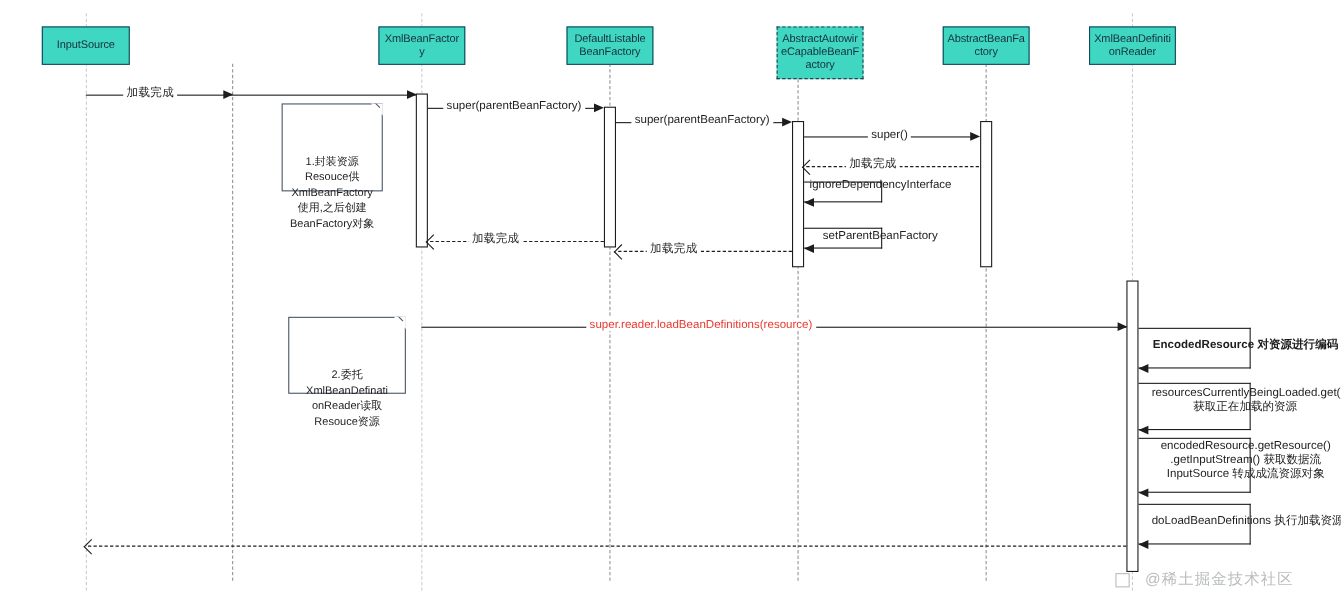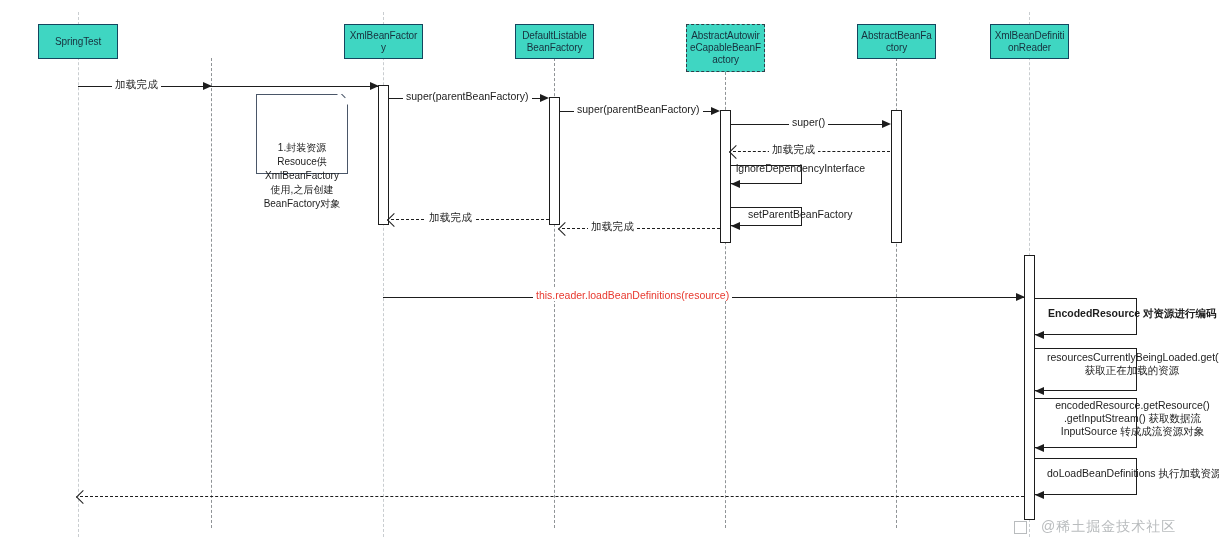--- a/index.html
+++ b/index.html
@@ -27,20 +27,21 @@
     text-align:center;
     color:#17303d;
     font-size:10px;
     line-height:12px;
     padding:2px 3px;
     word-break:break-all;
     letter-spacing:-0.1px;
   }
   .participant.highlight{
     border:1.6px dashed #2f3f4a;
+    margin-left:20px;
   }
 
   
   .lifeline{
     position:absolute;
     width:0;
     border-left:1px dashed #8f9396;
   }
   .lifeline.pale{ border-left-color:#c9cdd0; }
 
@@ -175,21 +176,21 @@
 
   <div class="lifeline pale" style="left:78px;  top:12px; height:525px;"></div>
   <div class="lifeline" style="left:211px; top:58px; height:470px;"></div>
   <div class="lifeline pale" style="left:383px; top:12px; height:525px;"></div>
   <div class="lifeline" style="left:554px; top:58px; height:470px;"></div>
   <div class="lifeline" style="left:725px; top:72px; height:456px;"></div>
   <div class="lifeline" style="left:896px; top:58px; height:470px;"></div>
   <div class="lifeline pale" style="left:1029px;top:12px; height:525px;"></div>
 
   <div class="participant" style="left:38px; top:24px; width:80px; height:35px;">
-    <span>SpringTest</span>
+    <span>InputSource</span>
   </div>
 
 
   <div class="participant" style="left:344px; top:24px; width:79px; height:35px;">
     <span>XmlBeanFactory</span>
   </div>
 
   <div class="participant" style="left:515px; top:24px; width:79px; height:35px;">
     <span>DefaultListableBeanFactory</span>
   </div>
@@ -245,21 +246,21 @@
   <div class="msg dashed" style="left:562px; top:228px; width:158px;"></div>
   <div class="arrowhead ah-left-open" style="left:560px; top:223.5px;"></div>
   <div class="msg-label cn" style="left:588px; top:220px;">加载完成</div>
 
   <div class="msg dashed" style="left:391px; top:219px; width:158px;"></div>
   <div class="arrowhead ah-left-open" style="left:389px; top:214.5px;"></div>
   <div class="msg-label cn" style="left:426px; top:211px;">加载完成</div>
 
   <div class="msg" style="left:383px; top:297px; width:641px;"></div>
   <div class="arrowhead ah-right" style="left:1016px; top:292.5px;"></div>
-  <div class="msg-label red" style="left:533px; top:289px;">this.reader.loadBeanDefinitions(resource)</div>
+  <div class="msg-label red" style="left:533px; top:289px;">super.reader.loadBeanDefinitions(resource)</div>
 
   <div class="selfcall" style="left:1035px; top:298px; width:102px; height:37px;"></div>
   <div class="arrowhead ah-left" style="left:1035px; top:330.5px;"></div>
   <div class="selfcall-label" style="left:1048px; top:307px;font-weight:bold;">EncodedResource 对资源进行编码</div>
 
   <div class="selfcall" style="left:1035px; top:348px; width:102px; height:43px;"></div>
   <div class="arrowhead ah-left" style="left:1035px; top:386.5px;"></div>
   <div class="selfcall-label" style="left:1047px; top:351px; white-space:pre-line; width:170px;">resourcesCurrentlyBeingLoaded.get()
 获取正在加载的资源</div>
 
@@ -279,20 +280,28 @@
   <div class="note" style="left:256px; top:94px; width:92px; height:80px;">
     <span class="dogear"></span>
     <span class="dogear-line"></span>
     <span>1.封装资源
 Resouce供
 XmlBeanFactory
 使用,之后创建
 BeanFactory对象</span>
   </div>
 
+  <div class="note" style="left:262px; top:288px; width:107px; height:70px;">
+    <span class="dogear"></span>
+    <span class="dogear-line"></span>
+    <span>2.委托
+XmlBeanDefinati
+onReader读取
+Resouce资源</span>
+  </div>
 
 
   <div class="watermark" style="left:1014px; top:518px;gap:14px;">
     <span class="wm-logo"></span>
     <span>@稀土掘金技术社区</span>
   </div>
 
 </div>
 
 </body></html>

